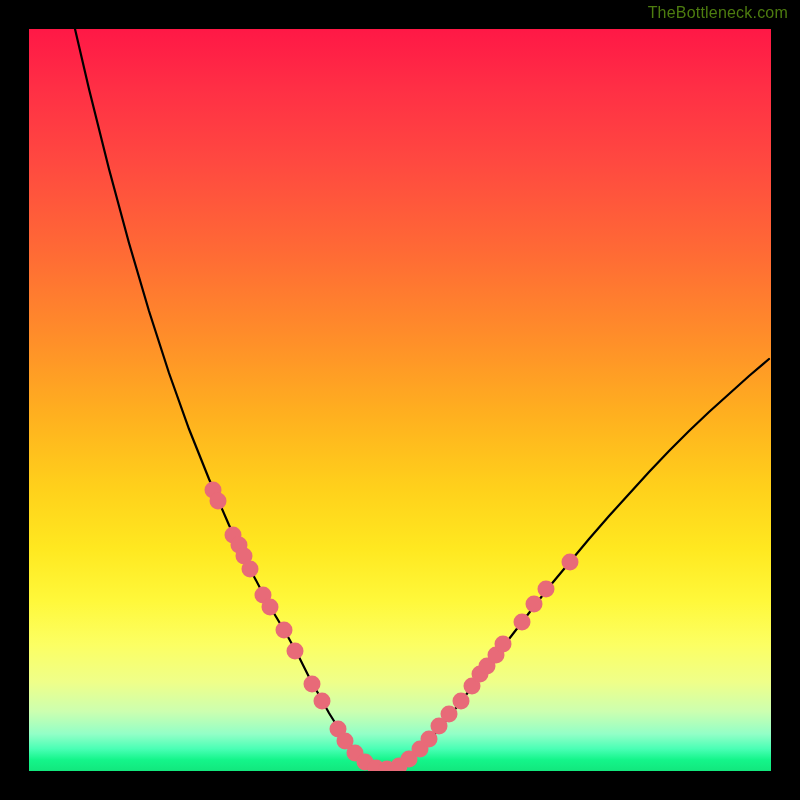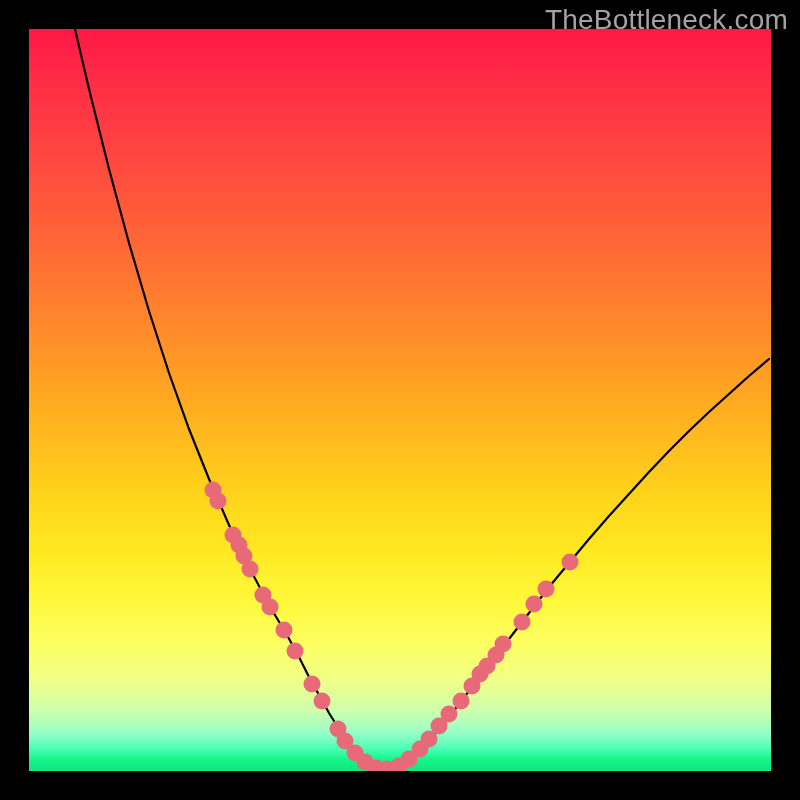--- a/index.html
+++ b/index.html
@@ -57,22 +57,22 @@
     position: absolute;
     top: 0;
     left: 0;
     width: 742px;
     height: 742px;
   }
   .watermark {
     position: absolute;
     top: 4px;
     right: 12px;
-    color: #a3a3a3;
-    font-size: 28px;
+    color: #4d7c0f;
+    font-size: 16px;
     font-weight: 500;
     letter-spacing: 0.2px;
   }
   circle.marker {
     fill: #e86a78;
   }
   path.curve {
     fill: none;
     stroke: #000;
     stroke-width: 2.2;

